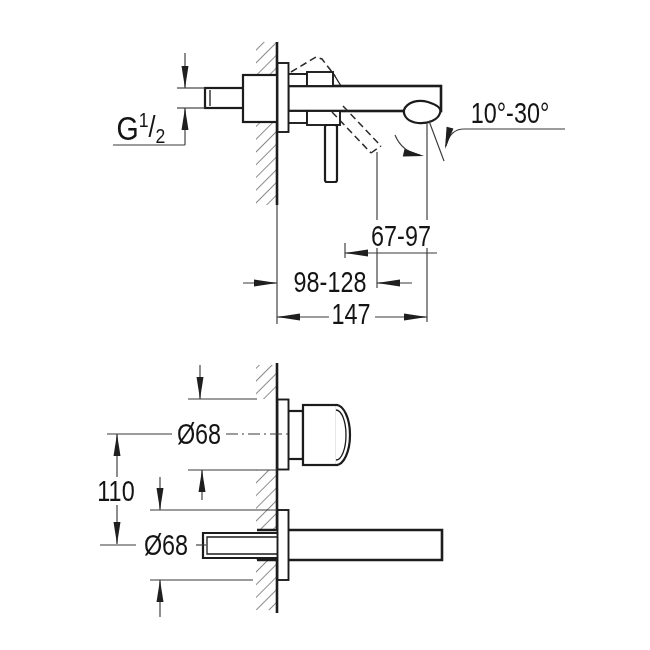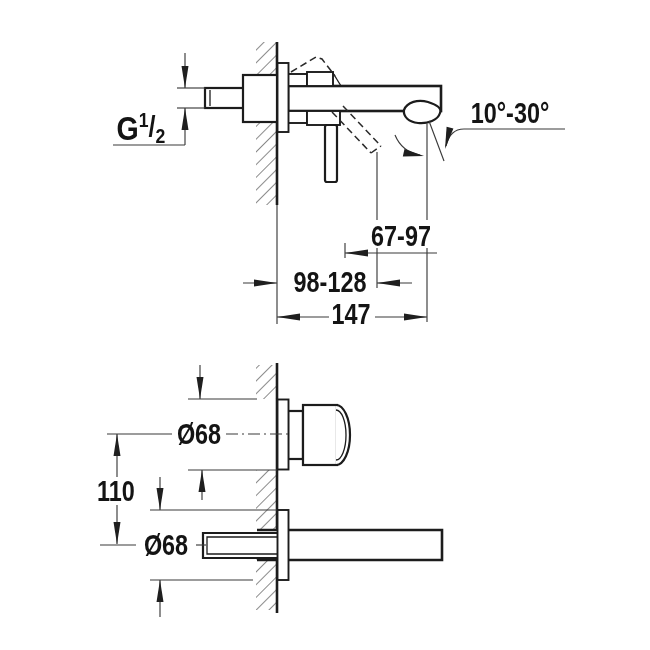--- a/index.html
+++ b/index.html
@@ -1,17 +1,17 @@
 <!DOCTYPE html>
 <html><head>
 <meta charset="utf-8">
 <style>
   html,body{margin:0;padding:0;background:#fff;}
   .stage{position:relative;width:650px;height:650px;background:#fff;overflow:hidden;
-         font-family:"Liberation Sans", sans-serif;font-weight:bold;}
+         font-family:"Liberation Sans", sans-serif;}
   svg{position:absolute;left:0;top:0;}
   
   .o{stroke:#1c1c1c;fill:#ffffff;stroke-linejoin:miter;}
   .w25{stroke-width:2.6;} .w22{stroke-width:2.2;} .w20{stroke-width:1.9;} .w13{stroke-width:1.3;}
   .ln{stroke:#1c1c1c;fill:none;}
   
   .d{stroke:#3a3a3a;stroke-width:1.15;fill:none;}
   .cl{stroke:#3a3a3a;stroke-width:1.15;fill:none;stroke-dasharray:12 4 2 4;}
   .dash{stroke:#2a2a2a;stroke-width:1.5;fill:none;stroke-dasharray:7 4;}
   .ah{fill:#1f1f1f;stroke:none;}

